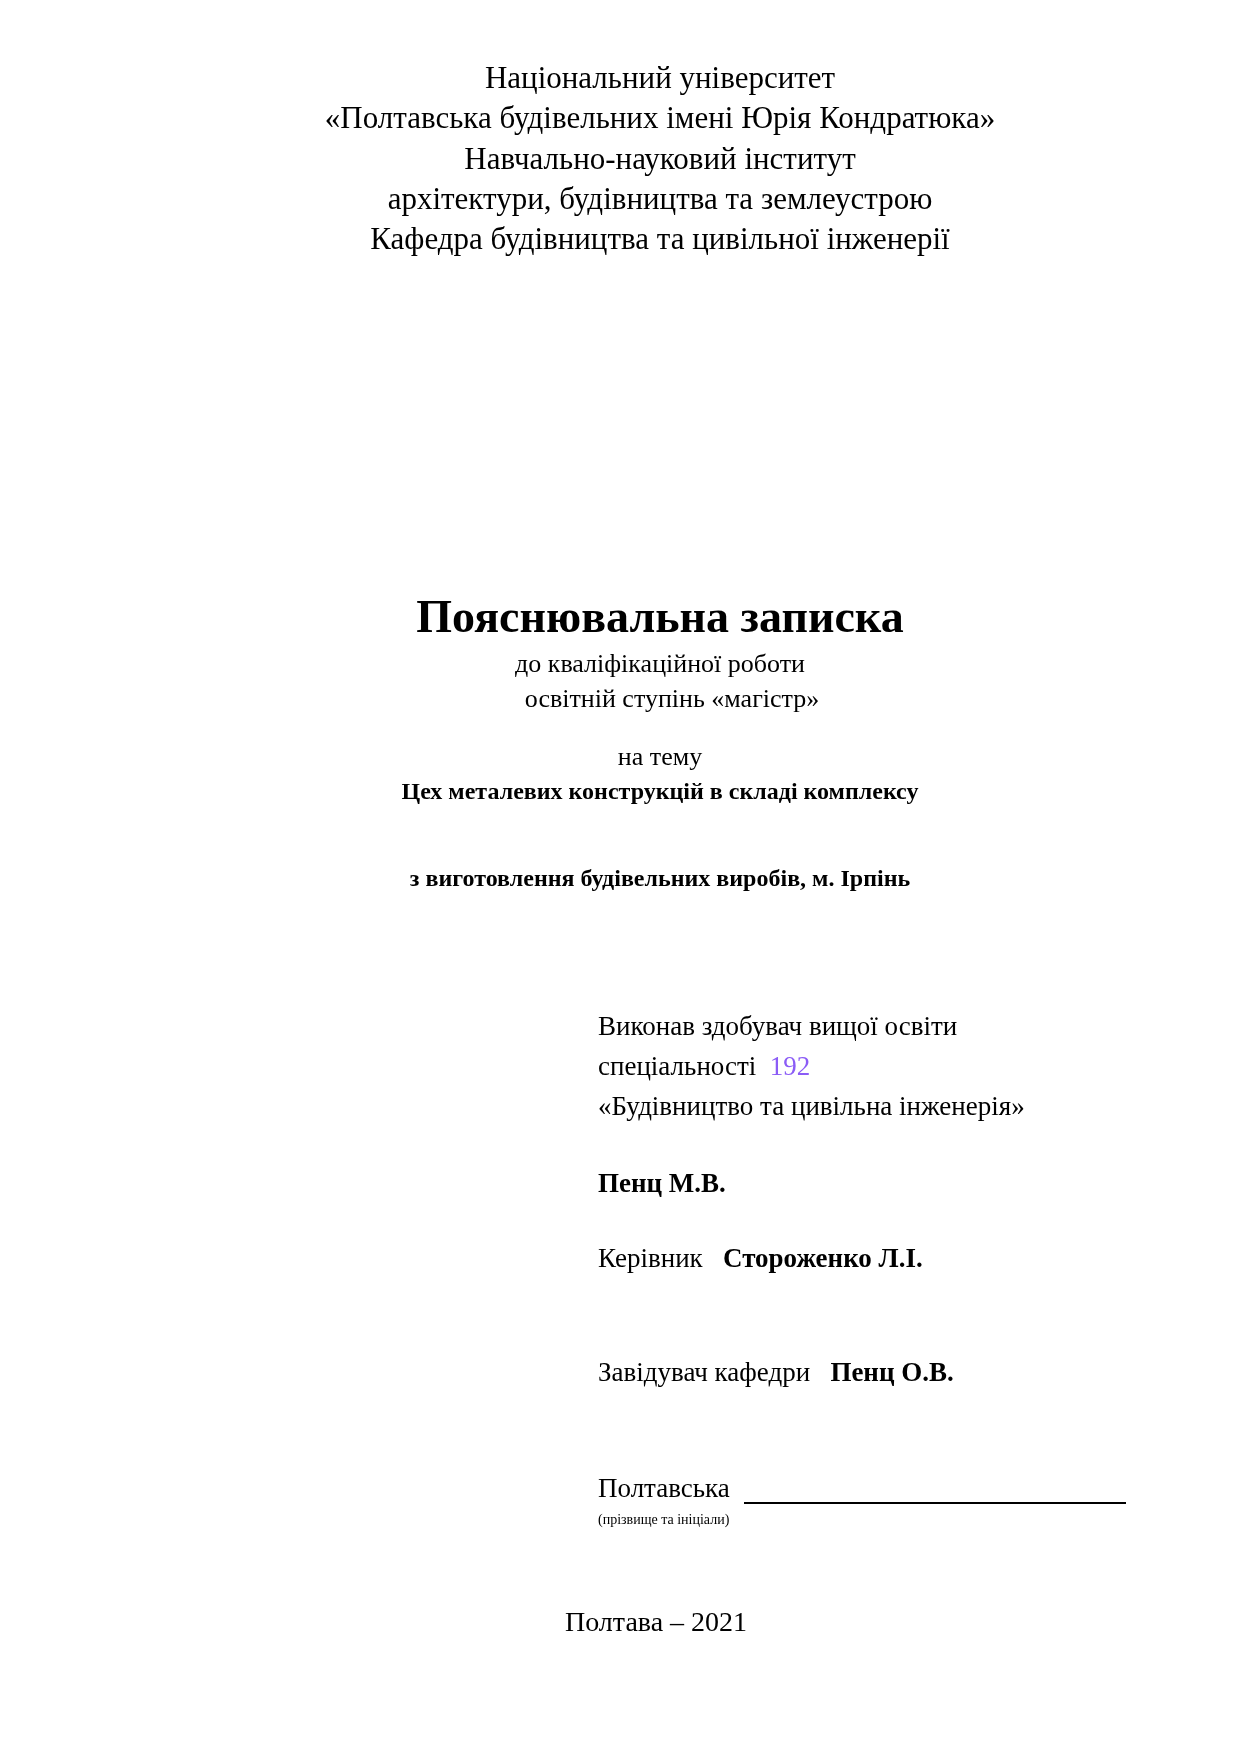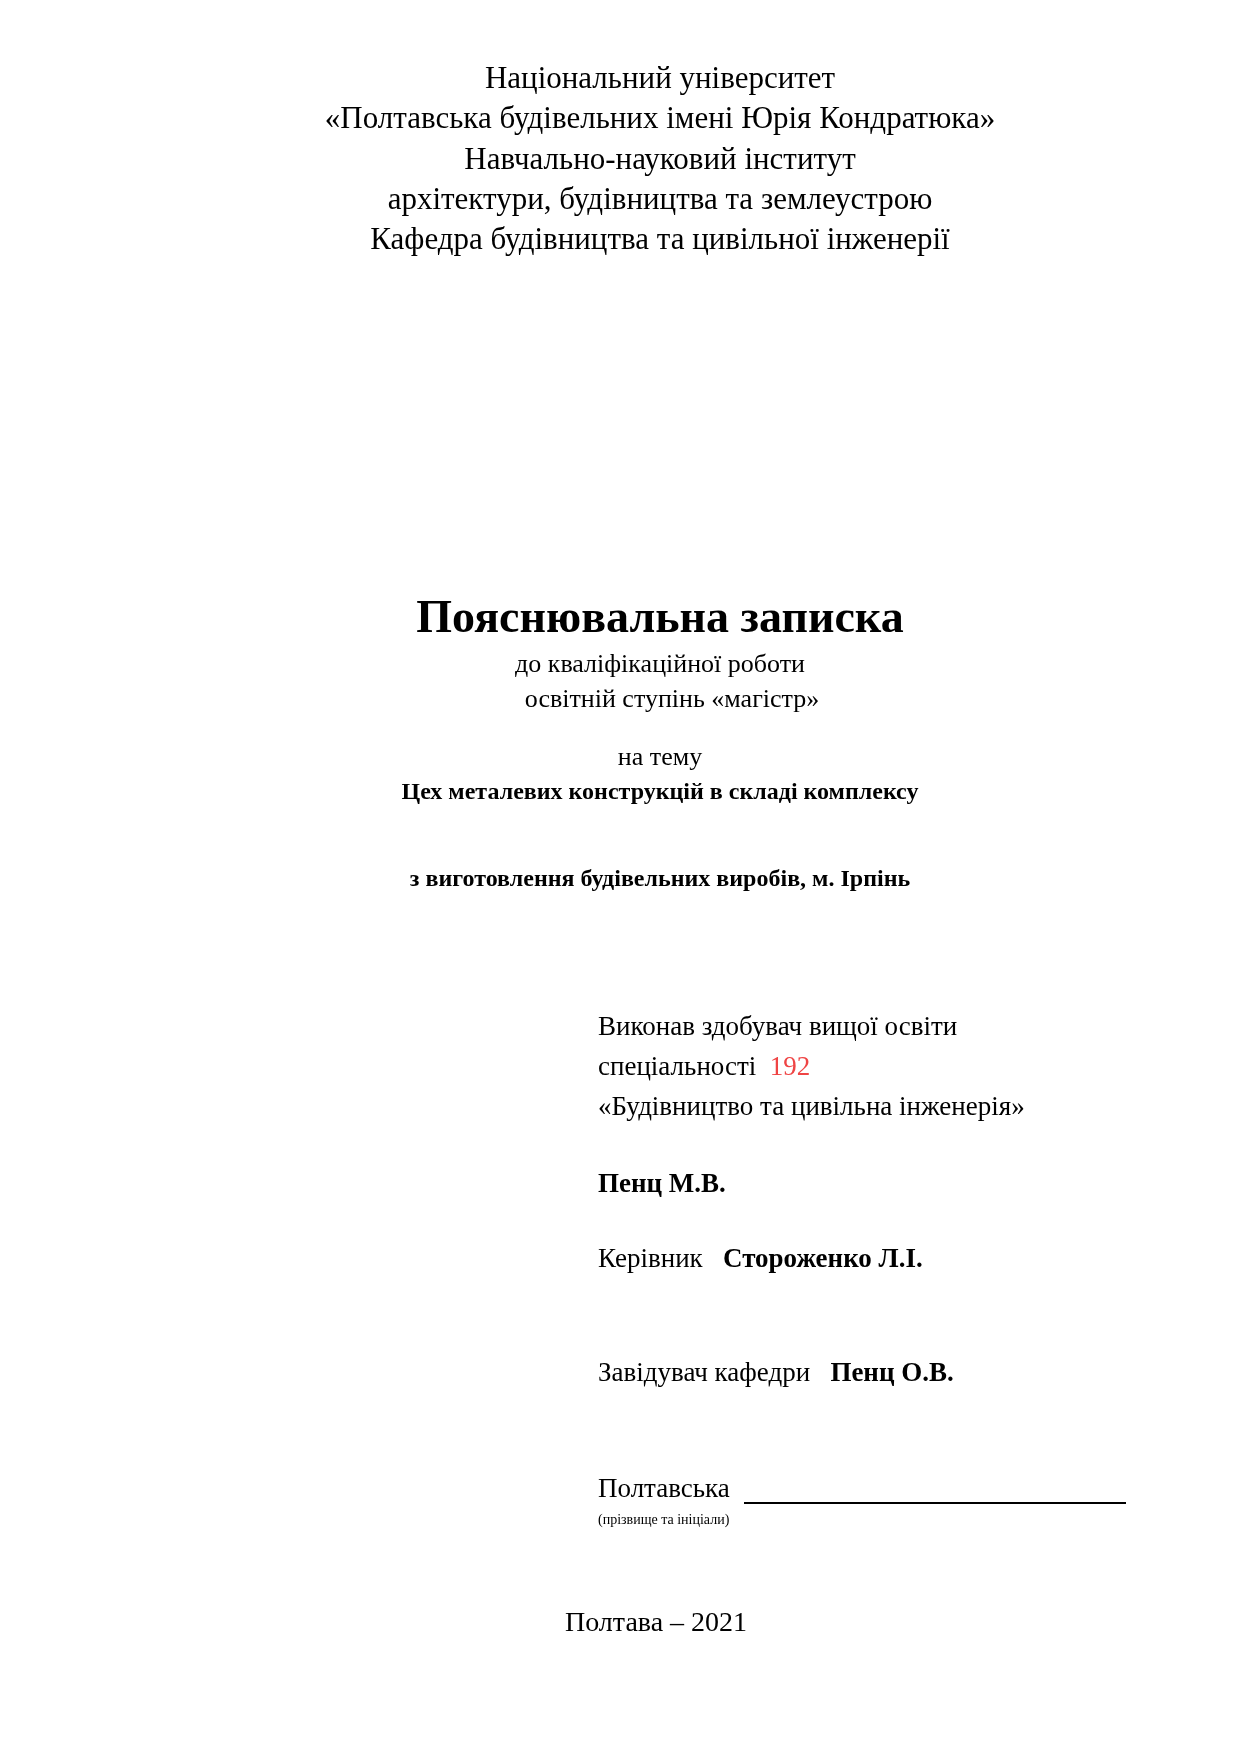--- a/index.html
+++ b/index.html
@@ -6,21 +6,21 @@
     body { width: 1240px; height: 1754px; position: relative; overflow: hidden;
            font-family: "Liberation Serif", "DejaVu Serif", serif; color: #000; }
     .abs { position: absolute; white-space: nowrap; }
     .center { left: 0; width: 1240px; text-align: center; padding-left: 40px; }
     .hdr { font-size: 31px; line-height: 44px; }
     .title { font-size: 46px; font-weight: bold; }
     .sub { font-size: 26px; }
     .topic { font-size: 24px; font-weight: bold; }
     .right { left: 598px; font-size: 27px; }
     .b { font-weight: bold; }
-    .blue { color: #ef4444; }
+    .blue { color: #8b5cf6; }
     .sigline { display: inline-block; width: 382px; border-bottom: 2px solid #000; height: 26px; vertical-align: bottom; margin-left: 14px; }
     .note { font-size: 14px; }
     .city { font-size: 28px; }
   </style>
 </head>
 <body>
 
 <div>
   <div class="abs center hdr" style="top:56px;">Національний університет</div>
   <div class="abs center hdr" style="top:96px;">«Полтавська будівельних імені Юрія Кондратюка»</div>

